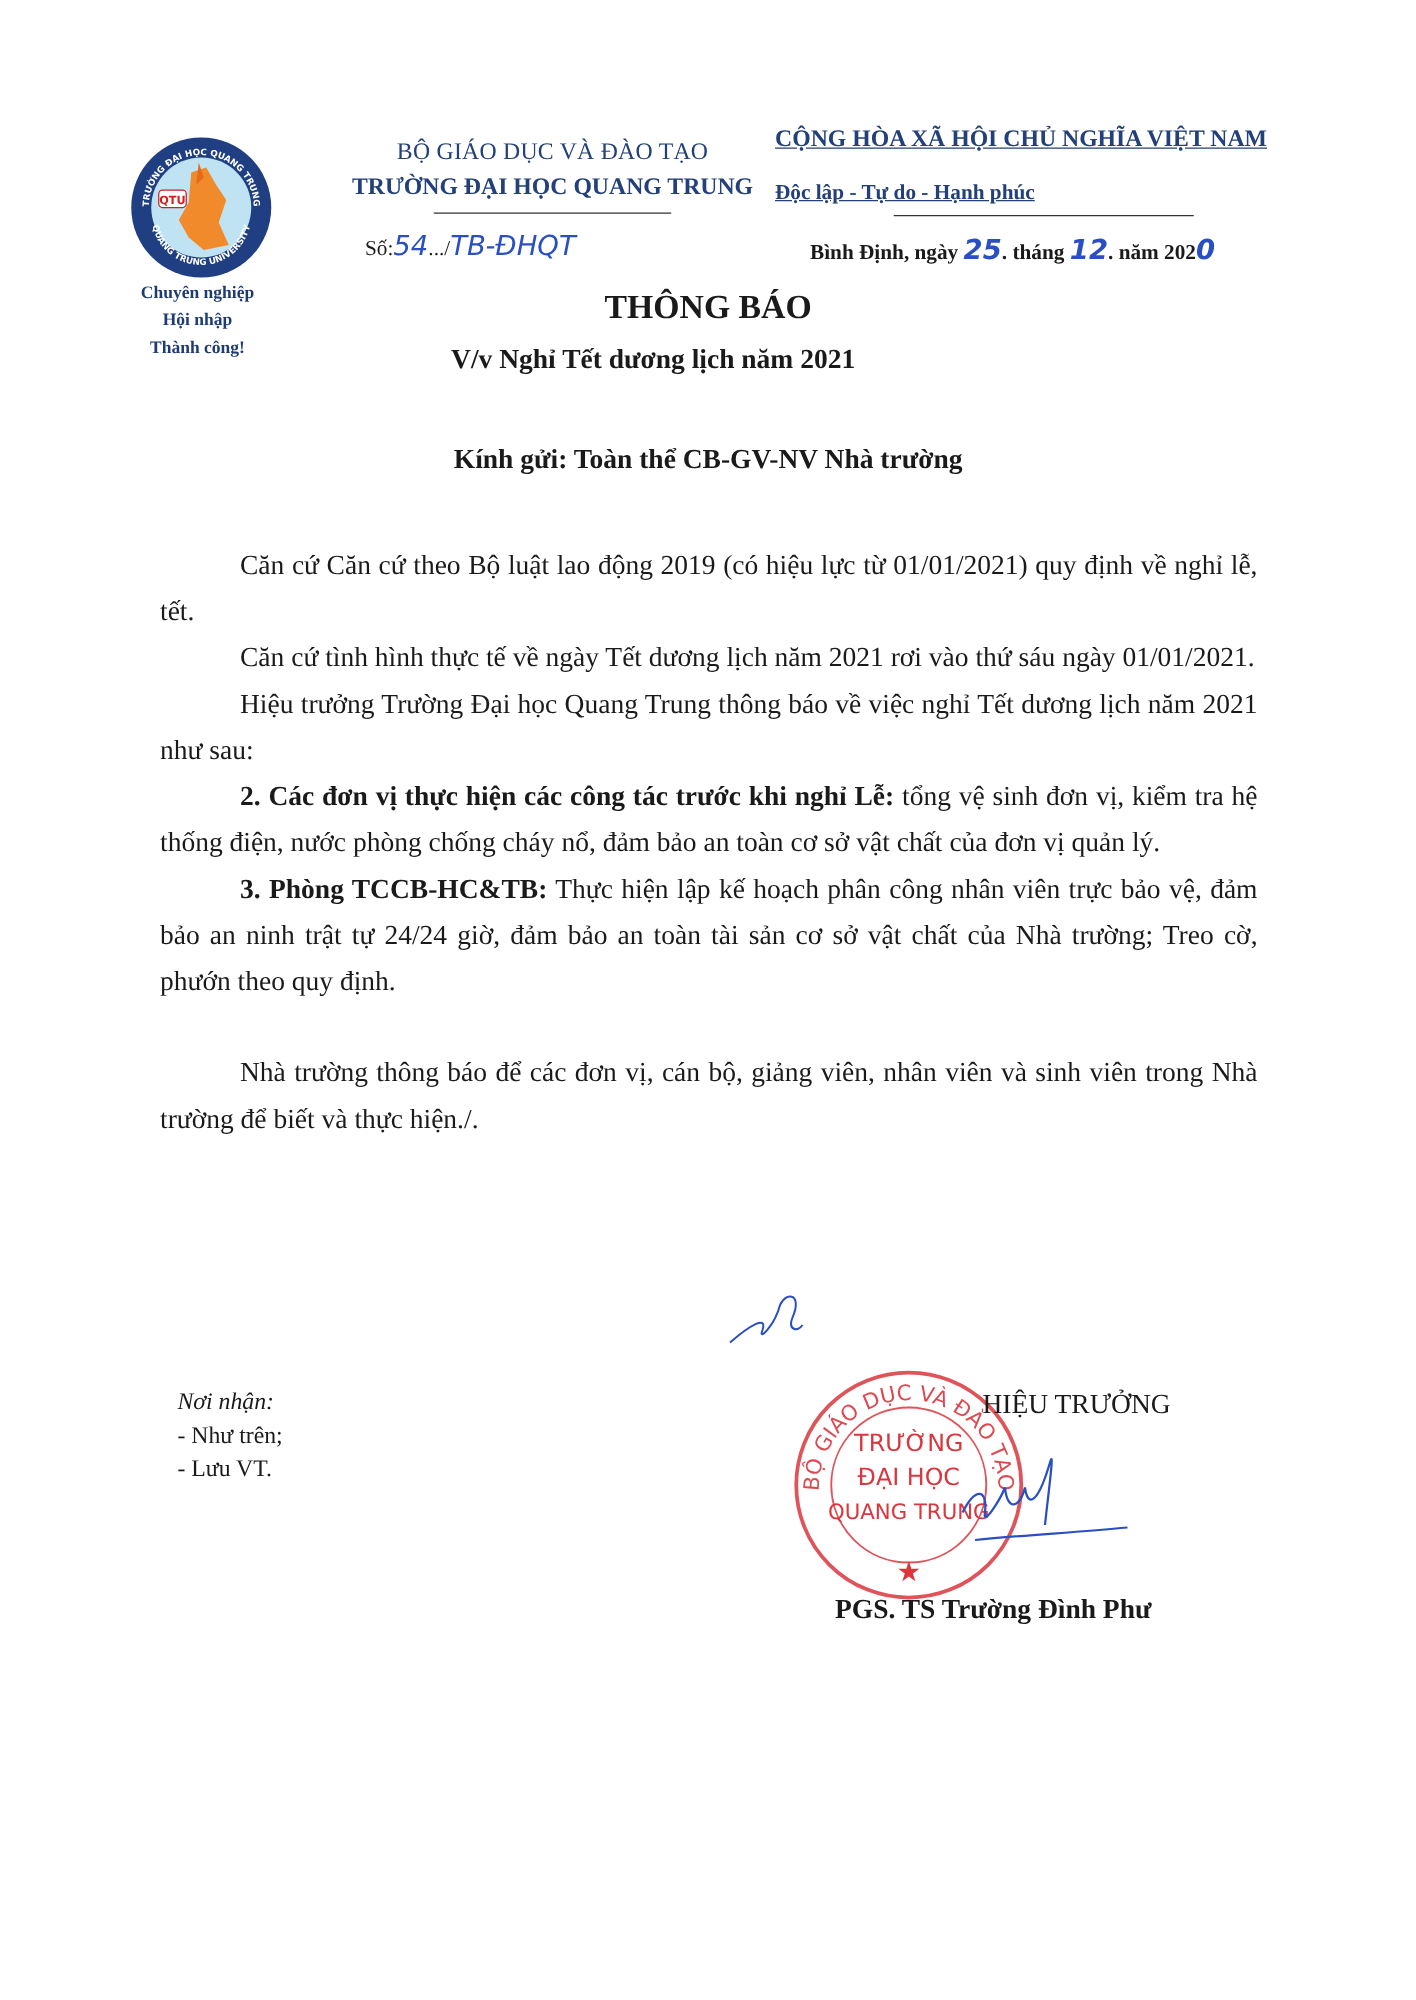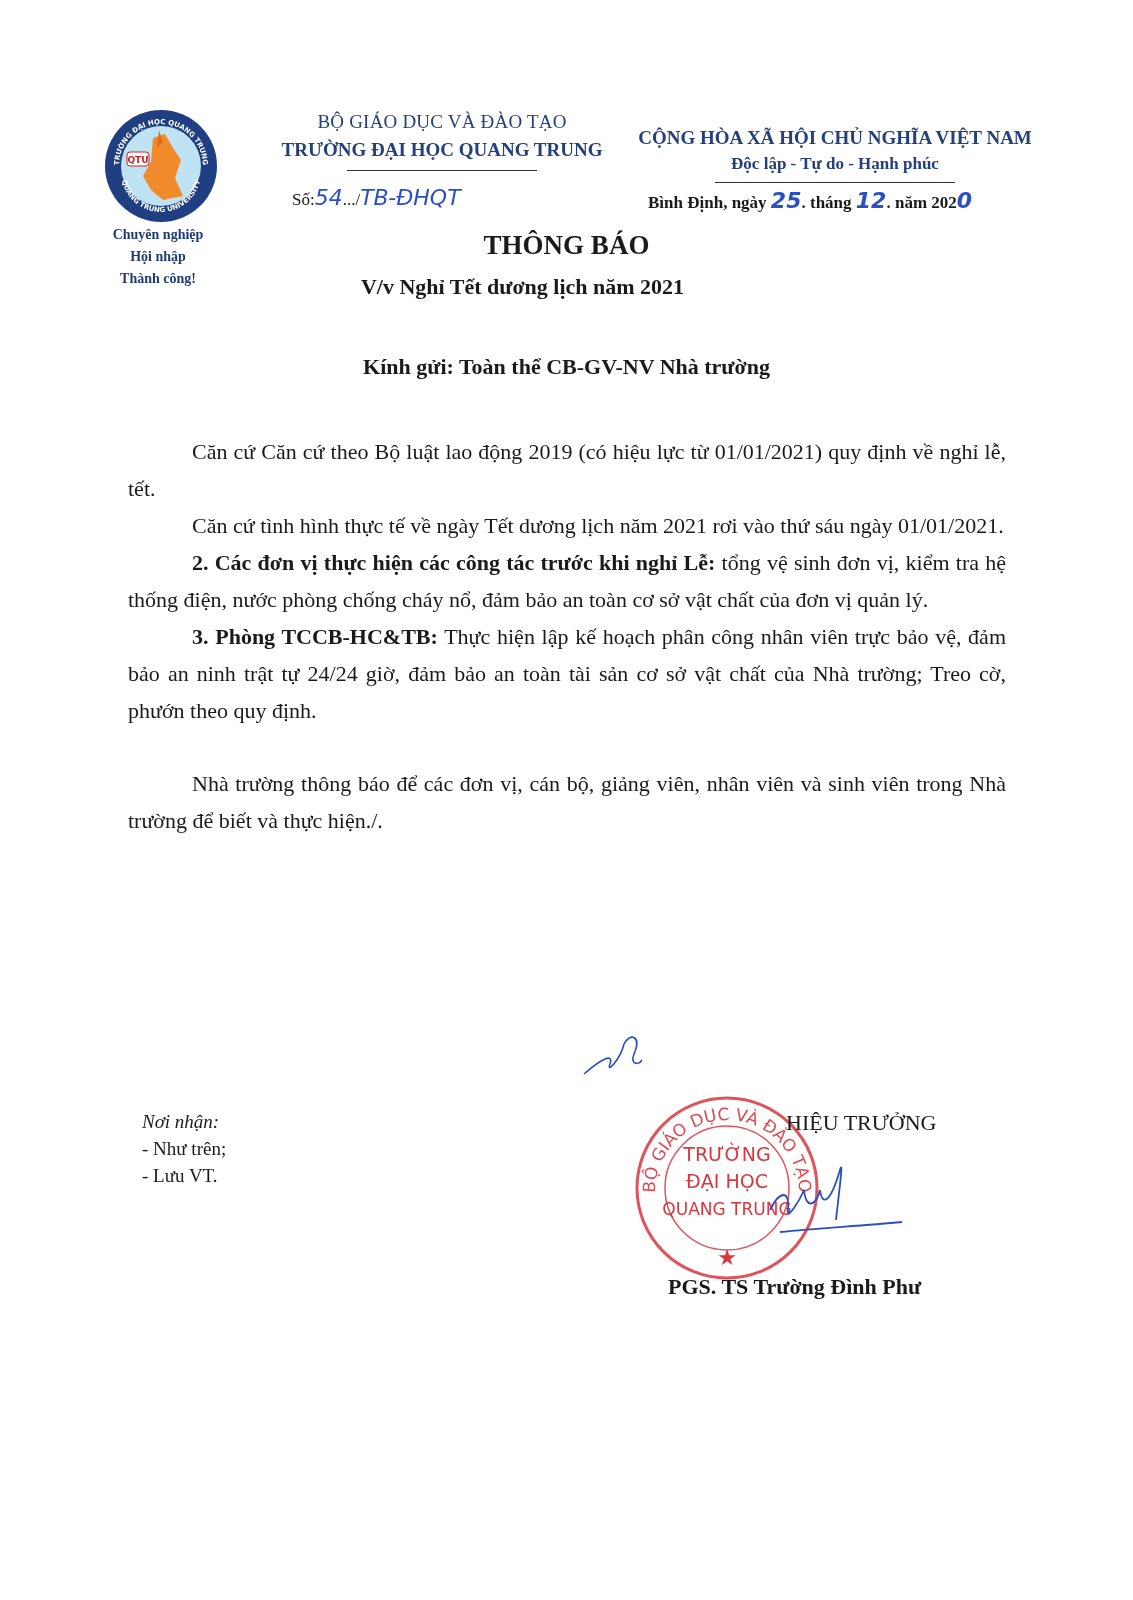--- a/index.html
+++ b/index.html
@@ -9,23 +9,23 @@
     }
     .abs { position: absolute; }
     
     .logo { left: 103px; top: 108px; width: 116px; height: 116px; }
     .motto { left: 88px; top: 224px; width: 140px; text-align: center; color: #1f3b73;
       font-weight: bold; font-size: 14px; line-height: 22px; }
     .hdr-left { left: 262px; top: 108px; width: 360px; text-align: center; color: #23407a; }
     .hdr-left .l1 { font-size: 19px; line-height: 28px; letter-spacing: 0.2px; }
     .hdr-left .l2 { font-size: 19px; line-height: 28px; font-weight: bold; }
     .hdr-left .rule { width: 190px; height: 1px; background: #333; margin: 6px auto 0; }
-    .hdr-right { left: 620px; top: 124px; width: 430px; text-align: center; color: #23407a; }
+    .hdr-right { left: 620px; top: 98px; width: 430px; text-align: left; color: #23407a; text-decoration: underline; }
     .hdr-right .l1 { font-size: 19px; line-height: 28px; font-weight: bold; }
-    .hdr-right .l2 { font-size: 17px; line-height: 24px; font-weight: bold; }
+    .hdr-right .l2 { font-size: 17px; line-height: 24px; font-weight: bold; margin-top: 16px; }
     .hdr-right .rule { width: 240px; height: 1px; background: #333; margin: 6px auto 0; }
     .so { left: 292px; top: 185px; font-size: 17px; color: #1a1a1a; }
     .hand { font-family: "DejaVu Sans", sans-serif; font-style: italic; color: #2a4fc2; font-size: 22px; }
     .dateline { left: 648px; top: 188px; font-size: 17px; font-weight: bold; }
     
     .title { left: 0; width: 1133px; top: 230px; text-align: center; font-size: 27px; font-weight: bold; }
     .subtitle { left: 0; width: 1045px; top: 274px; text-align: center; font-size: 22px; font-weight: bold; }
     .recipient { left: 0; width: 1133px; top: 354px; text-align: center; font-size: 22px; font-weight: bold; }
     
     .body { left: 128px; top: 433px; width: 878px; font-size: 22px; line-height: 37px; text-align: justify; }
@@ -87,20 +87,21 @@
   <span>năm 202</span><span class="hand">0</span>
 </div>
 
 <div class="abs title">THÔNG BÁO</div>
 <div class="abs subtitle">V/v Nghỉ Tết dương lịch năm 2021</div>
 <div class="abs recipient">Kính gửi: Toàn thể CB-GV-NV Nhà trường</div>
 
 <div class="abs body">
   <p>Căn cứ Căn cứ theo Bộ luật lao động 2019 (có hiệu lực từ 01/01/2021) quy định về nghỉ lễ, tết.</p>
   <p>Căn cứ tình hình thực tế về ngày Tết dương lịch năm 2021 rơi vào thứ sáu ngày 01/01/2021.</p>
+  <p>Hiệu trưởng Trường Đại học Quang Trung thông báo về việc nghỉ Tết dương lịch năm 2021 như sau:</p>
   <p><b>2. Các đơn vị thực hiện các công tác trước khi nghỉ Lễ:</b><span> tổng vệ sinh đơn vị, kiểm tra hệ thống điện, nước phòng chống cháy nổ, đảm bảo an toàn cơ sở vật chất của đơn vị quản lý.</span></p>
   <p><b>3. Phòng TCCB-HC&amp;TB:</b><span> Thực hiện lập kế hoạch phân công nhân viên trực bảo vệ, đảm bảo an ninh trật tự 24/24 giờ, đảm bảo an toàn tài sản cơ sở vật chất của Nhà trường; Treo cờ, phướn theo quy định.</span></p>
   <div class="gap"></div>
   <p>Nhà trường thông báo để các đơn vị, cán bộ, giảng viên, nhân viên và sinh viên trong Nhà trường để biết và thực hiện./.</p>
 </div>
 
 <svg class="abs initial" viewBox="0 0 70 50">
   <path d="M4 44 C20 30 34 22 30 34 C26 44 40 30 44 14 M44 14 C50 2 62 6 54 24 C50 34 58 36 62 30" fill="none" stroke="#2a4fc2" stroke-width="1.6"></path>
 </svg>
 

